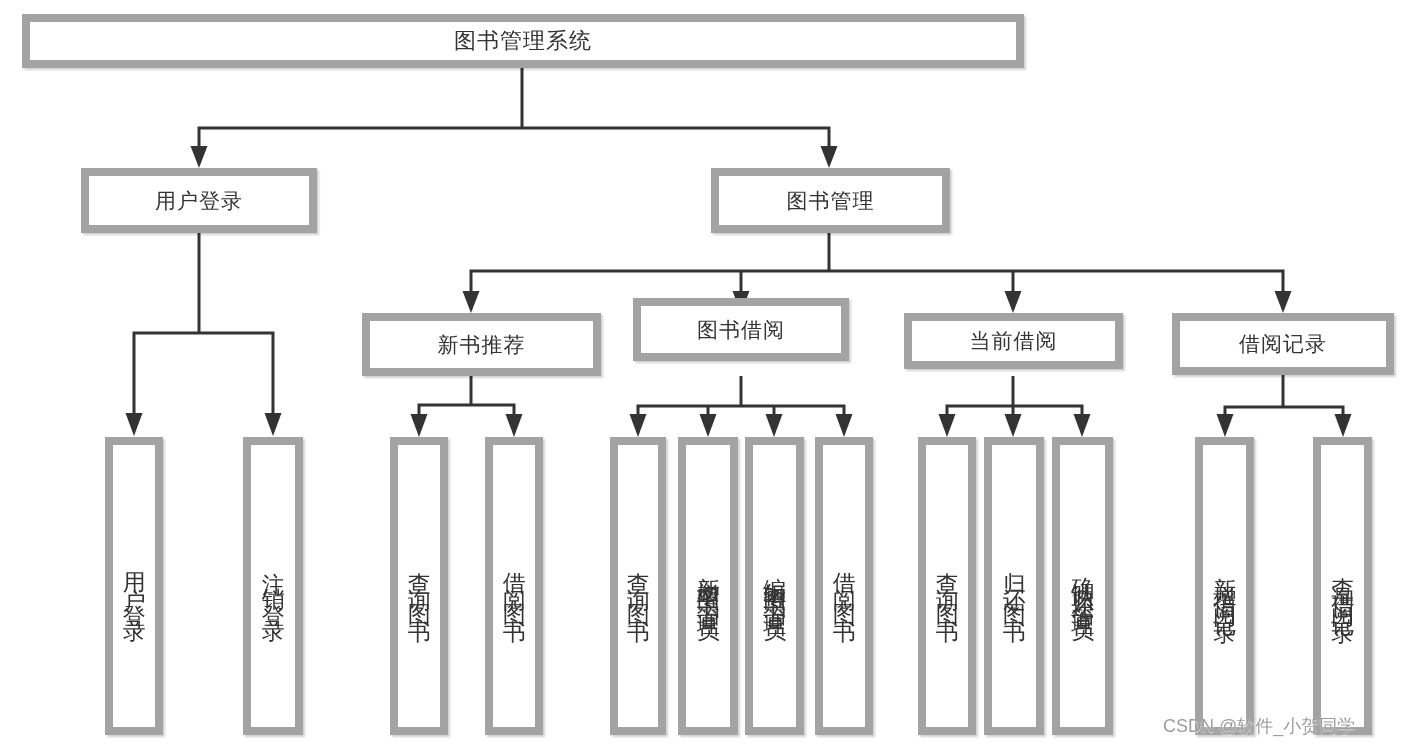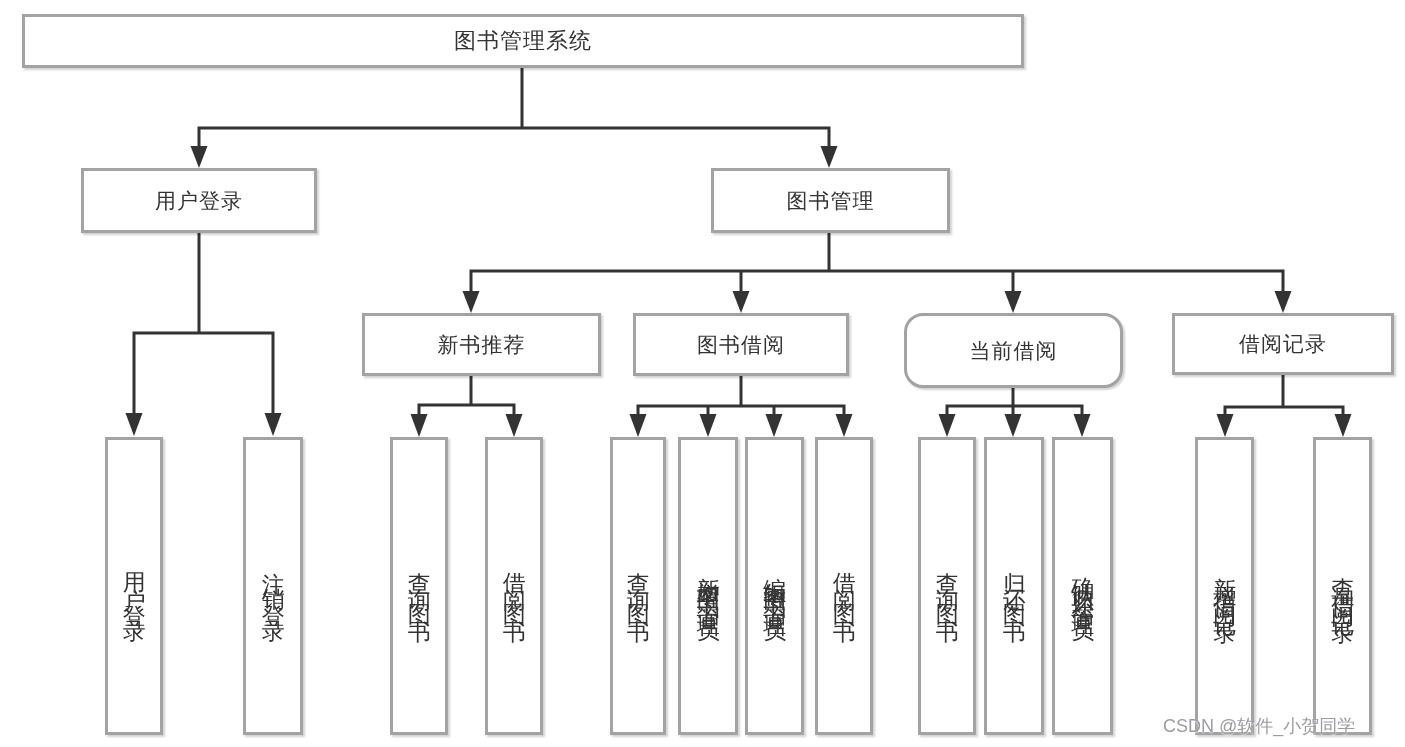--- a/index.html
+++ b/index.html
@@ -18,21 +18,21 @@
   .connectors {
     position: absolute;
     left: 0;
     top: 0;
     z-index: 1;
   }
   .node {
     position: absolute;
     box-sizing: border-box;
     background: #ffffff;
-    border: 3px solid #a3a3a3;
+    border: 8px solid #a3a3a3;
     display: flex;
     align-items: center;
     justify-content: center;
     color: #333333;
     z-index: 2;
     box-shadow: 2px 2px 2px rgba(0,0,0,0.18);
   }
   .node.root span {
     font-size: 22px;
     letter-spacing: 1px;
@@ -129,24 +129,24 @@
   <div class="node header" style="left:81px; top:168px; width:236px; height:65px;">
     <span>用户登录</span>
   </div>
   <div class="node header" style="left:711px; top:168px; width:239px; height:65px;">
     <span>图书管理</span>
   </div>
 
   <div class="node header" style="left:362px; top:313px; width:239px; height:63px;">
     <span>新书推荐</span>
   </div>
-  <div class="node header" style="left:633px; top:313px; width:216px; height:63px;">
+  <div class="node header" style="left:633px; top:298px; width:216px; height:63px;">
     <span>图书借阅</span>
   </div>
-  <div class="node header" style="left:904px; top:313px; width:219px; height:75px;border-radius:19px;">
+  <div class="node header" style="left:904px; top:313px; width:219px; height:56px;">
     <span>当前借阅</span>
   </div>
   <div class="node header" style="left:1172px; top:313px; width:222px; height:62px;">
     <span>借阅记录</span>
   </div>
 
   <div class="node leaf sp-4" style="left:105px; top:437px; width:58px; height:298px;">
     <span class="vtext">用户登录</span>
   </div>
   <div class="node leaf sp-4" style="left:243px; top:437px; width:60px; height:298px;">

